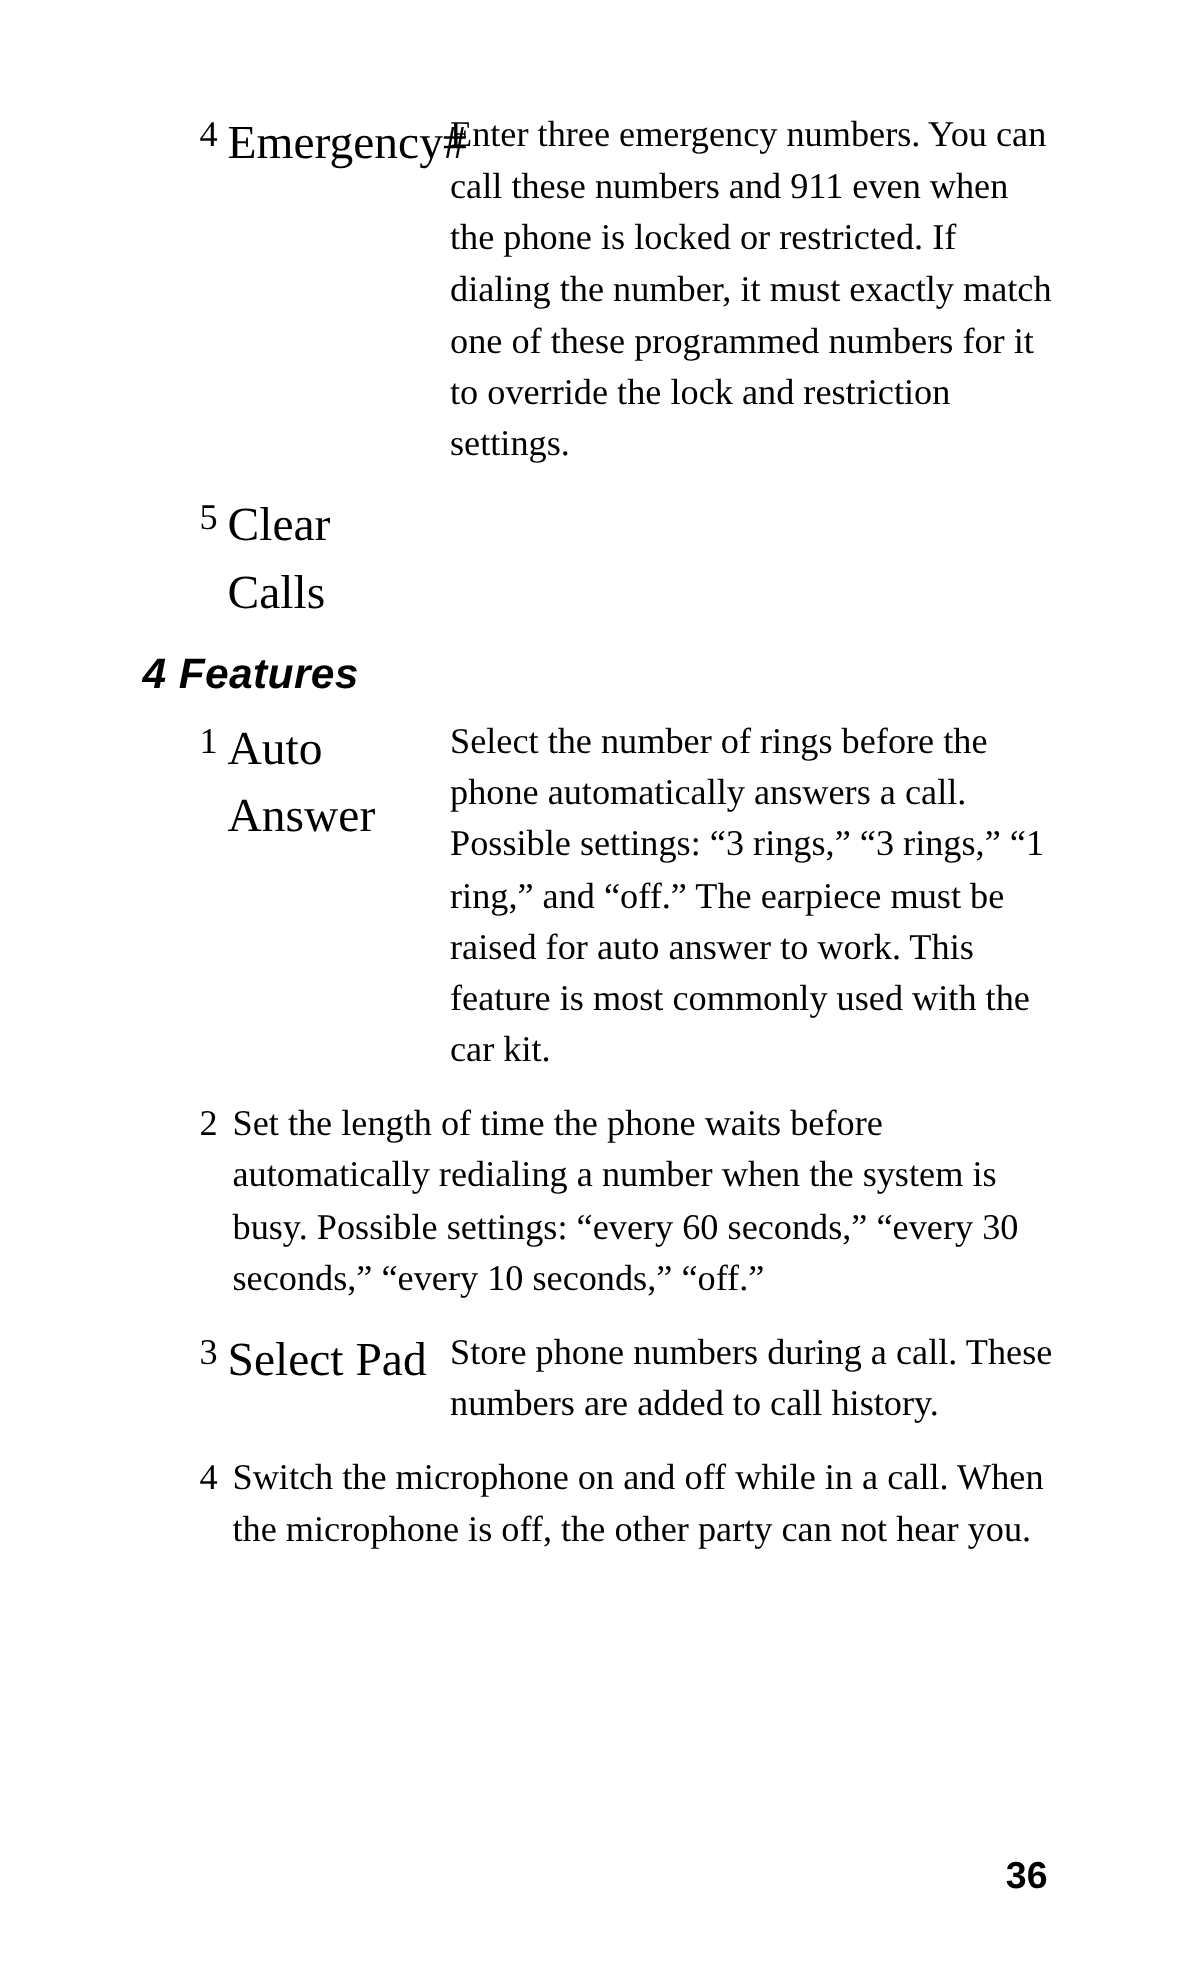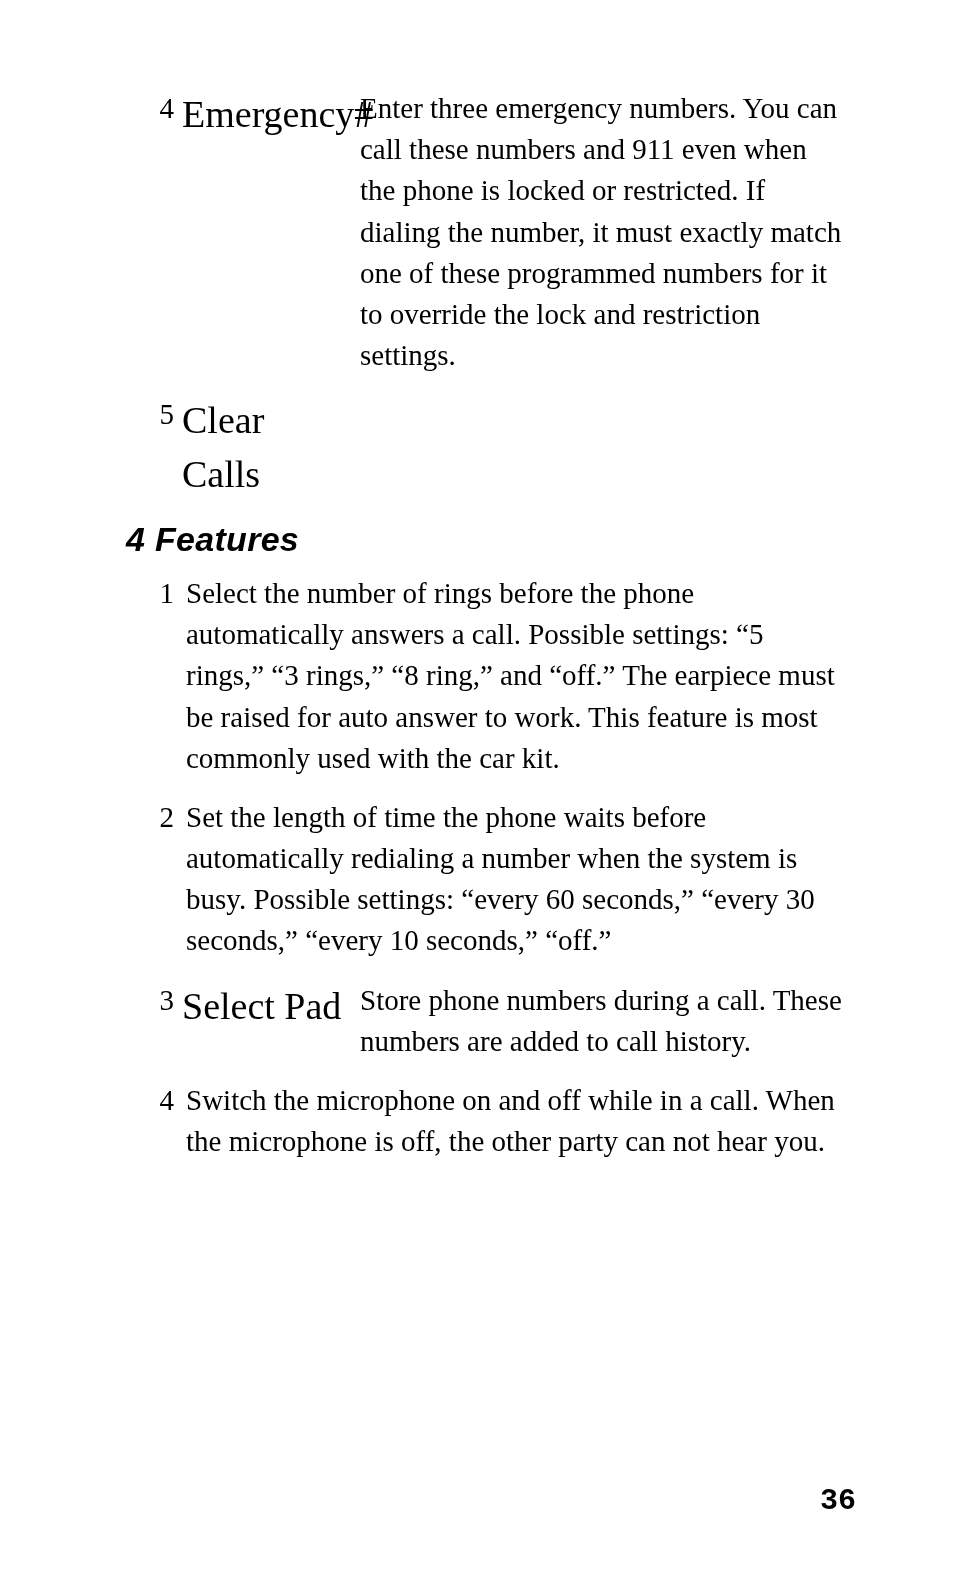--- a/index.html
+++ b/index.html
@@ -42,28 +42,28 @@
   .col-gap-a .num { width: 26px; }
   .col-gap-a .label { width: 174px; }
   .col-gap-a .desc { }
   .heading {
     font-family: "Arial Narrow", "Helvetica Neue Condensed", "Futura Condensed", "Impact", Arial, sans-serif;
     font-stretch: condensed;
     font-weight: 700;
     font-style: italic;
     font-size: 34px;
     letter-spacing: 0.3px;
-    margin: 6px 0 14px 16px;
+    margin: 6px 0 14px 4px;
     padding-left: 0;
   }
   .page-number {
     position: absolute;
-    right: 98px;
+    right: 116px;
     bottom: 72px;
-    font-family: Liberation Mono, monospace;
+    font-family: Liberation Sans, sans-serif;
     font-weight: 900;
     font-size: 30px;
   }
 </style>
 </head>
 <body>
 
 <div class="page">
 
   <div class="row indent col-gap-a">
@@ -74,21 +74,22 @@
 
   <div class="row indent col-gap-a">
     <div class="num">5</div>
     <div class="label">Clear Calls</div>
   </div>
 
   <div class="heading">4 Features</div>
 
   <div class="row indent col-gap-a">
     <div class="num">1</div>
-    <div class="desc">Select the number of rings before the phone automatically answers a call. Possible settings: “5 rings,” “3 rings,” “8 ring,” and “off.” The earpiece must be raised for auto answer to work. This feature is most commonly used with the car kit.</div>
+    <div class="label">Auto Answer</div>
+    <div class="desc">Select the number of rings before the phone automatically answers a call. Possible settings: “3 rings,” “3 rings,” “1 ring,” and “off.” The earpiece must be raised for auto answer to work. This feature is most commonly used with the car kit.</div>
   </div>
 
   <div class="row indent col-gap-a">
     <div class="num">2</div>
     <div class="desc">Set the length of time the phone waits before automatically redialing a number when the system is busy. Possible settings: “every 60 seconds,” “every 30 seconds,” “every 10 seconds,” “off.”</div>
   </div>
 
   <div class="row indent col-gap-a">
     <div class="num">3</div>
     <div class="label">Select Pad</div>

